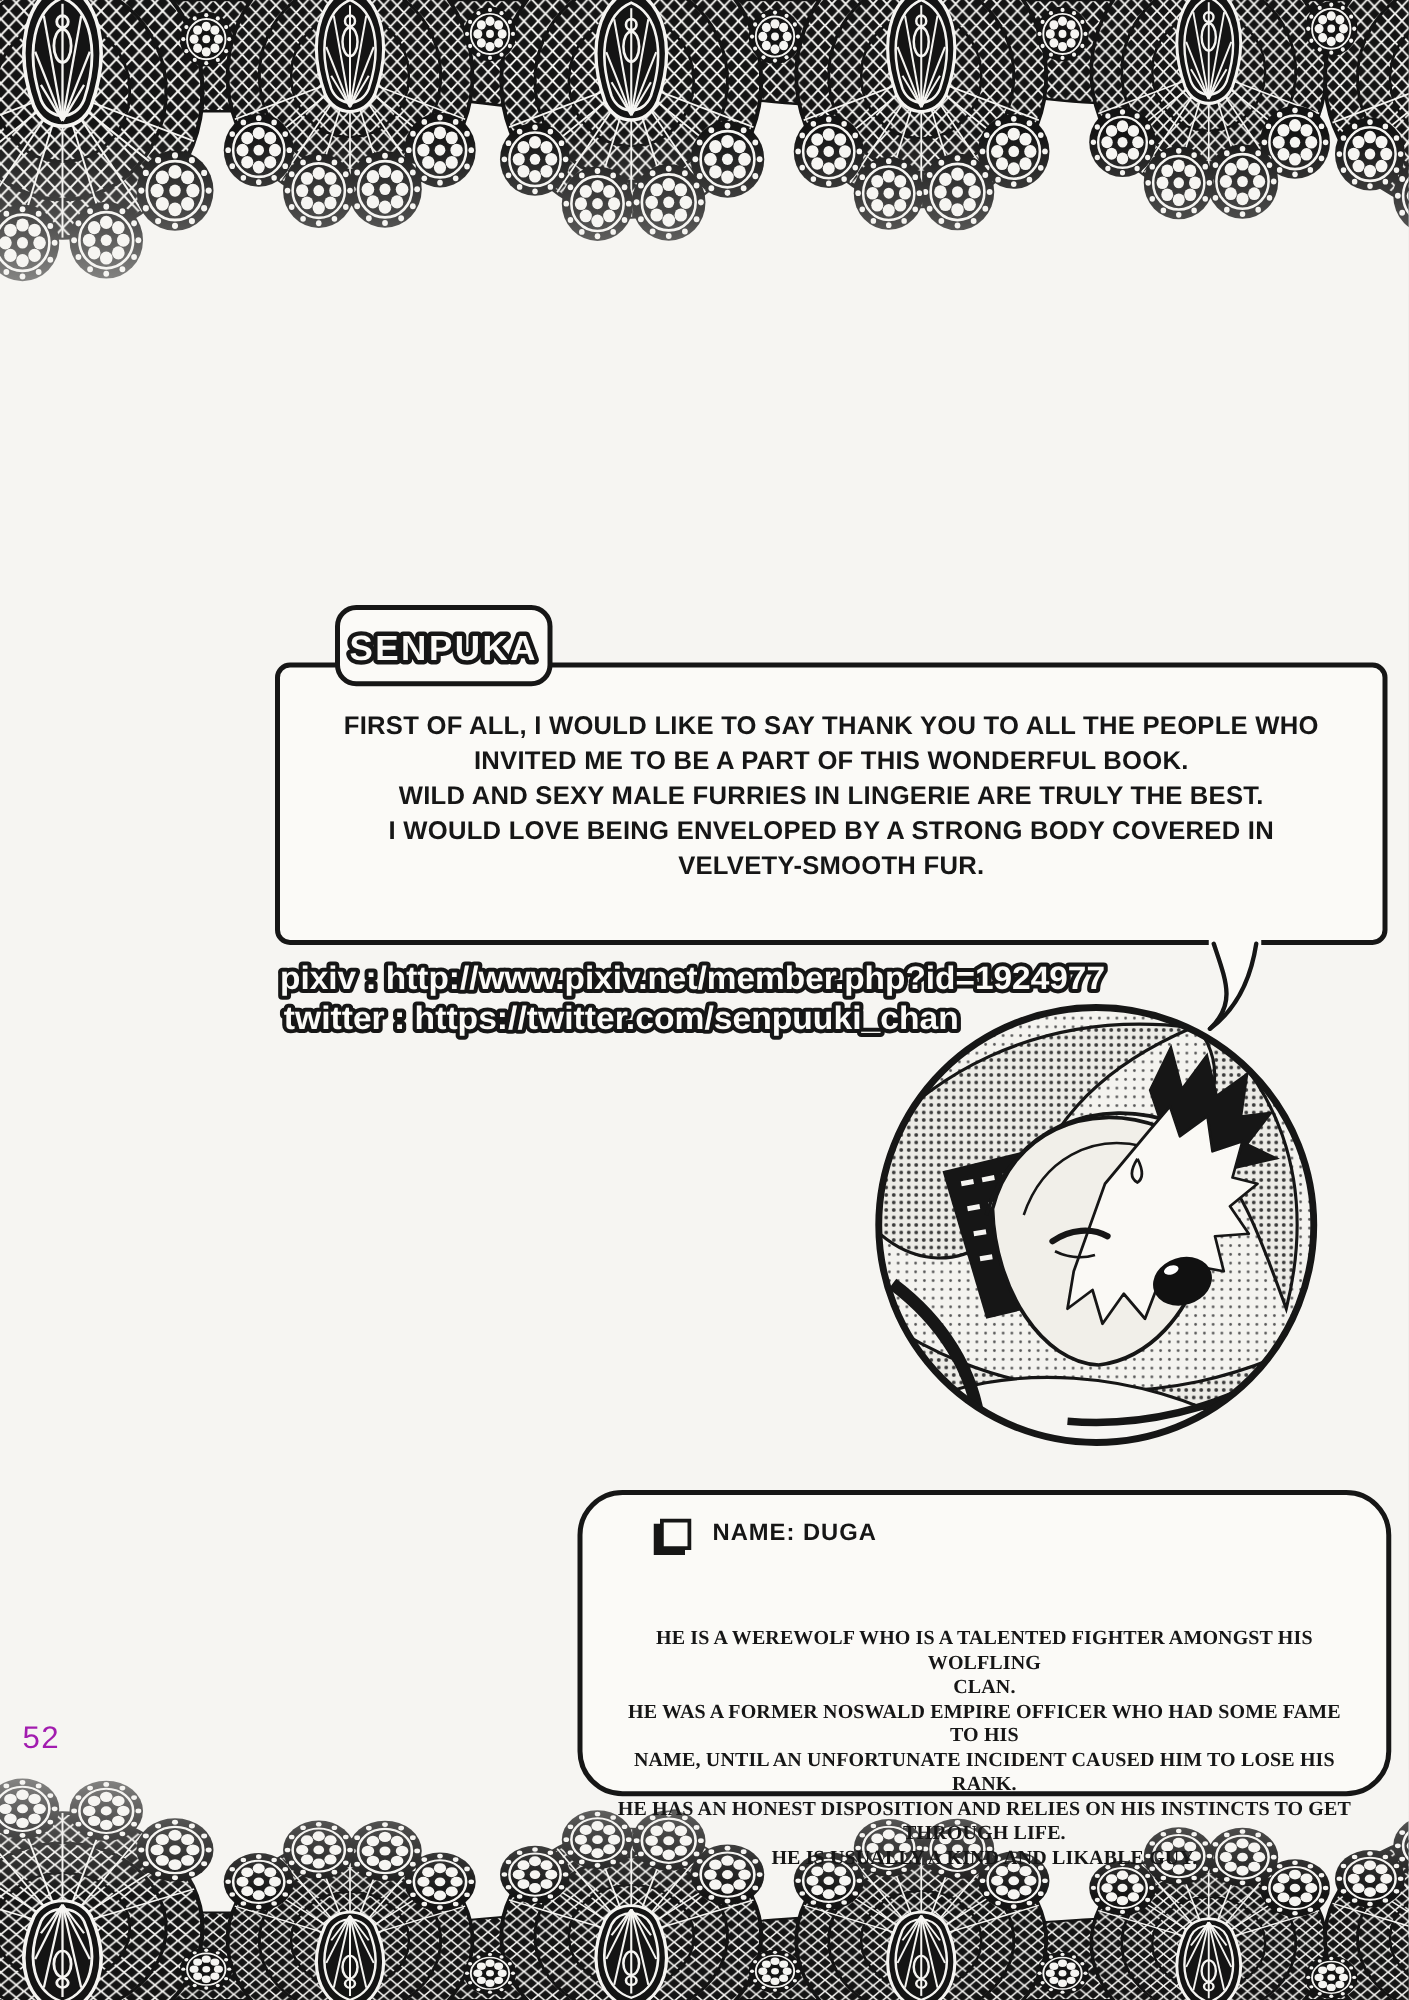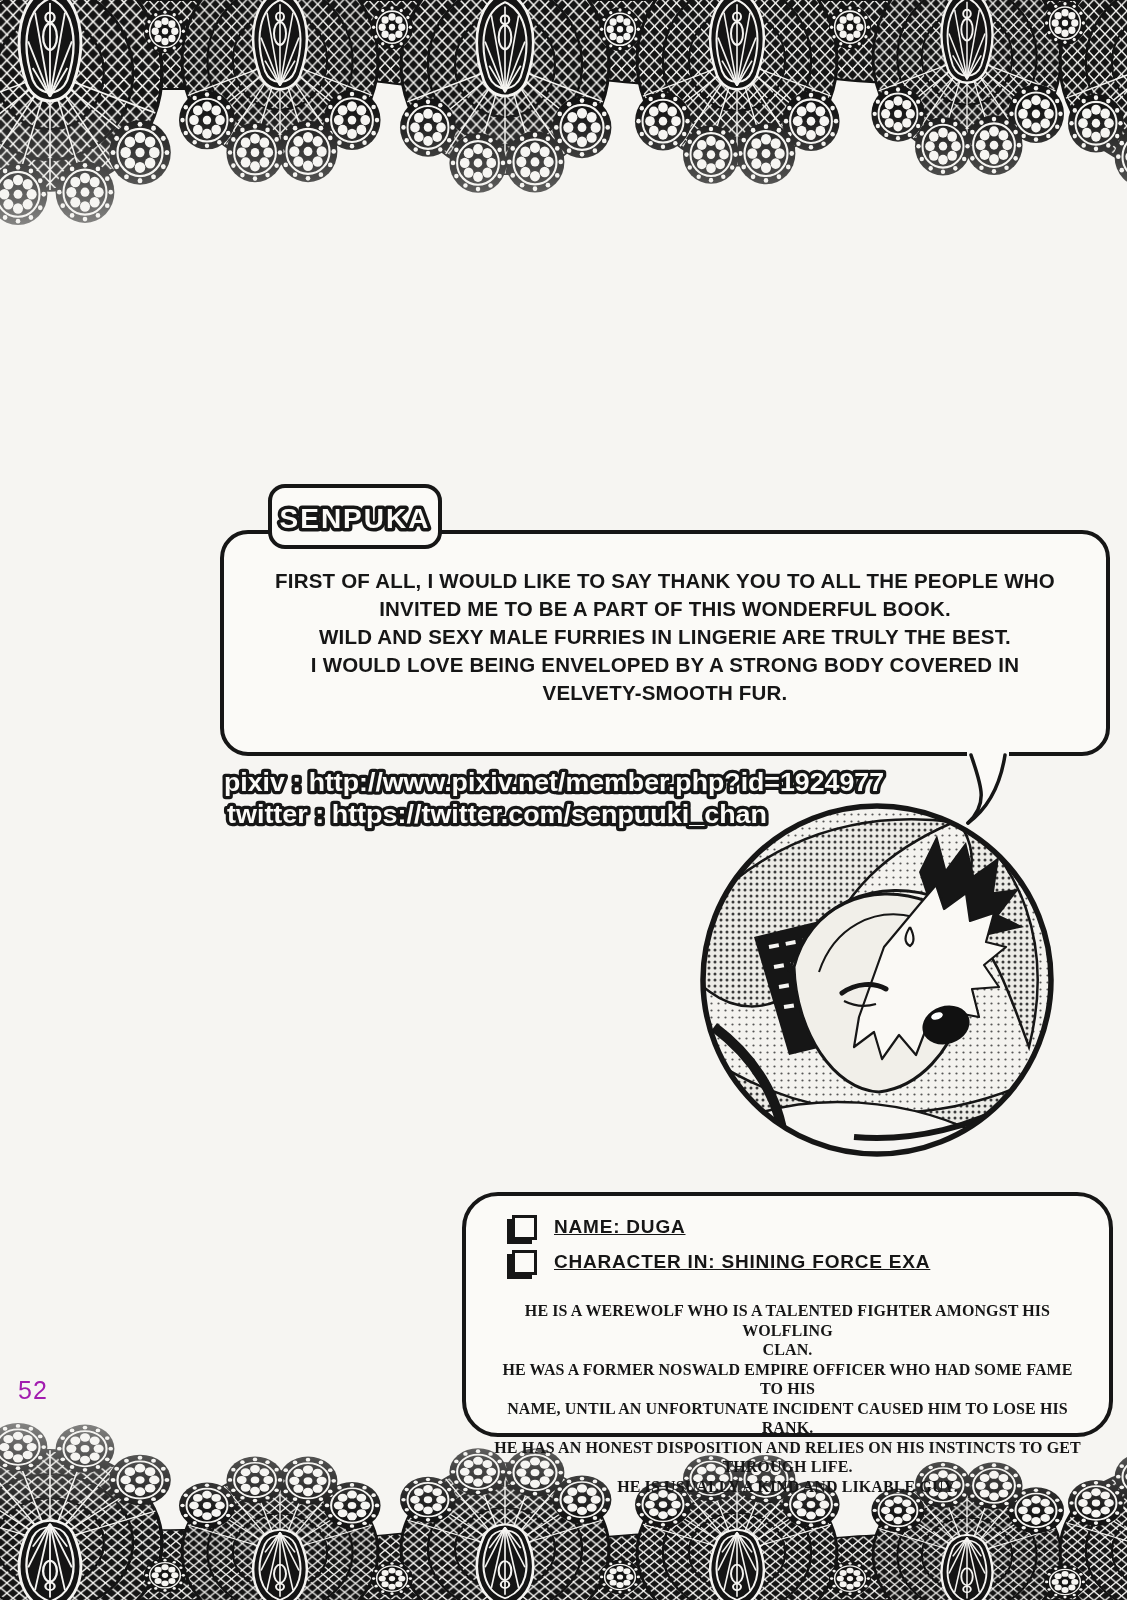--- a/index.html
+++ b/index.html
@@ -7,36 +7,36 @@
     position:relative; width:1127px; height:1600px; overflow:hidden;
     background:#f6f5f2; font-family:"Liberation Sans","DejaVu Sans",sans-serif;
     color:#161616;
   }
   svg{display:block;}
   .lace-top{position:absolute;top:0;left:0;z-index:1;}
   .lace-bottom{position:absolute;bottom:0;left:0;z-index:1;transform:scaleY(-1);}
 
   .main-bubble{
     position:absolute;left:220px;top:530px;width:890px;height:226px;z-index:2;
-    background:#fbfaf7;border:4px solid #161616;border-radius:28px;box-sizing:border-box;
+    background:#fbfaf7;border:4px solid #161616;border-radius:12px;box-sizing:border-box;
   }
   .comic-text{white-space:pre-line;text-align:center;font-weight:bold;color:#161616;}
   .main-bubble .comic-text{margin:0;padding:33px 28px 0;font-size:20.5px;line-height:28px;letter-spacing:0.2px;}
 
   .bubble-tail{position:absolute;left:955px;top:751px;z-index:3;}
   .name-badge{position:absolute;left:267px;top:483px;z-index:4;}
   .links-svg{position:absolute;left:218px;top:748px;z-index:5;}
 
   .portrait{position:absolute;left:694px;top:797px;z-index:2;}
 
   .info-box{
     position:absolute;left:462px;top:1192px;width:651px;height:245px;z-index:4;
     background:#fbfaf7;border:4px solid #161616;border-radius:36px;box-sizing:border-box;
   }
-  .info-field{position:absolute;left:46px;display:flex;align-items:center;gap:17px;height:26px;text-decoration:underline;}
+  .info-field{position:absolute;left:62px;display:flex;align-items:center;gap:17px;height:26px;}
   .info-field.f1{top:18px;}
   .info-field.f2{top:53px;}
   .square-bullet{
     width:19px;height:19px;background:#fbfaf7;border:3.5px solid #161616;
     box-shadow:-5px 4px 0 0 #161616;flex:0 0 auto;
   }
   .info-field .label{font-weight:bold;font-size:19px;letter-spacing:0.8px;white-space:nowrap;}
   .info-desc{position:absolute;left:14px;right:14px;top:92px;margin:13px;font-size:16px;line-height:19.5px;letter-spacing:0.1px;font-family:Liberation Serif, serif;}
 
   .page-number{position:absolute;left:18px;top:1376px;z-index:2;font-size:25px;color:#a21caf;letter-spacing:1px;}
@@ -243,24 +243,20 @@
       <path d="M330,300 C280,330 220,345 160,340" fill="none" stroke="#161616" stroke-width="6"></path>
     </g>
     <circle cx="183" cy="183" r="174" fill="none" stroke="#161616" stroke-width="5.5"></circle>
   </svg>
 
   <div class="info-box">
     <div class="info-field f1">
       <span class="square-bullet"></span>
       <span class="label">NAME: DUGA</span>
     </div>
-    <div class="info-field f2">
-      <span class="square-bullet"></span>
-      <span class="label">CHARACTER IN: SHINING FORCE EXA</span>
-    </div>
     <p class="info-desc comic-text">HE IS A WEREWOLF WHO IS A TALENTED FIGHTER AMONGST HIS WOLFLING
 CLAN.
 HE WAS A FORMER NOSWALD EMPIRE OFFICER WHO HAD SOME FAME TO HIS
 NAME, UNTIL AN UNFORTUNATE INCIDENT CAUSED HIM TO LOSE HIS RANK.
 HE HAS AN HONEST DISPOSITION AND RELIES ON HIS INSTINCTS TO GET
 THROUGH LIFE.
 HE IS USUALLY A KIND AND LIKABLE GUY.</p>
   </div>
 
   <div class="page-number">52</div>

